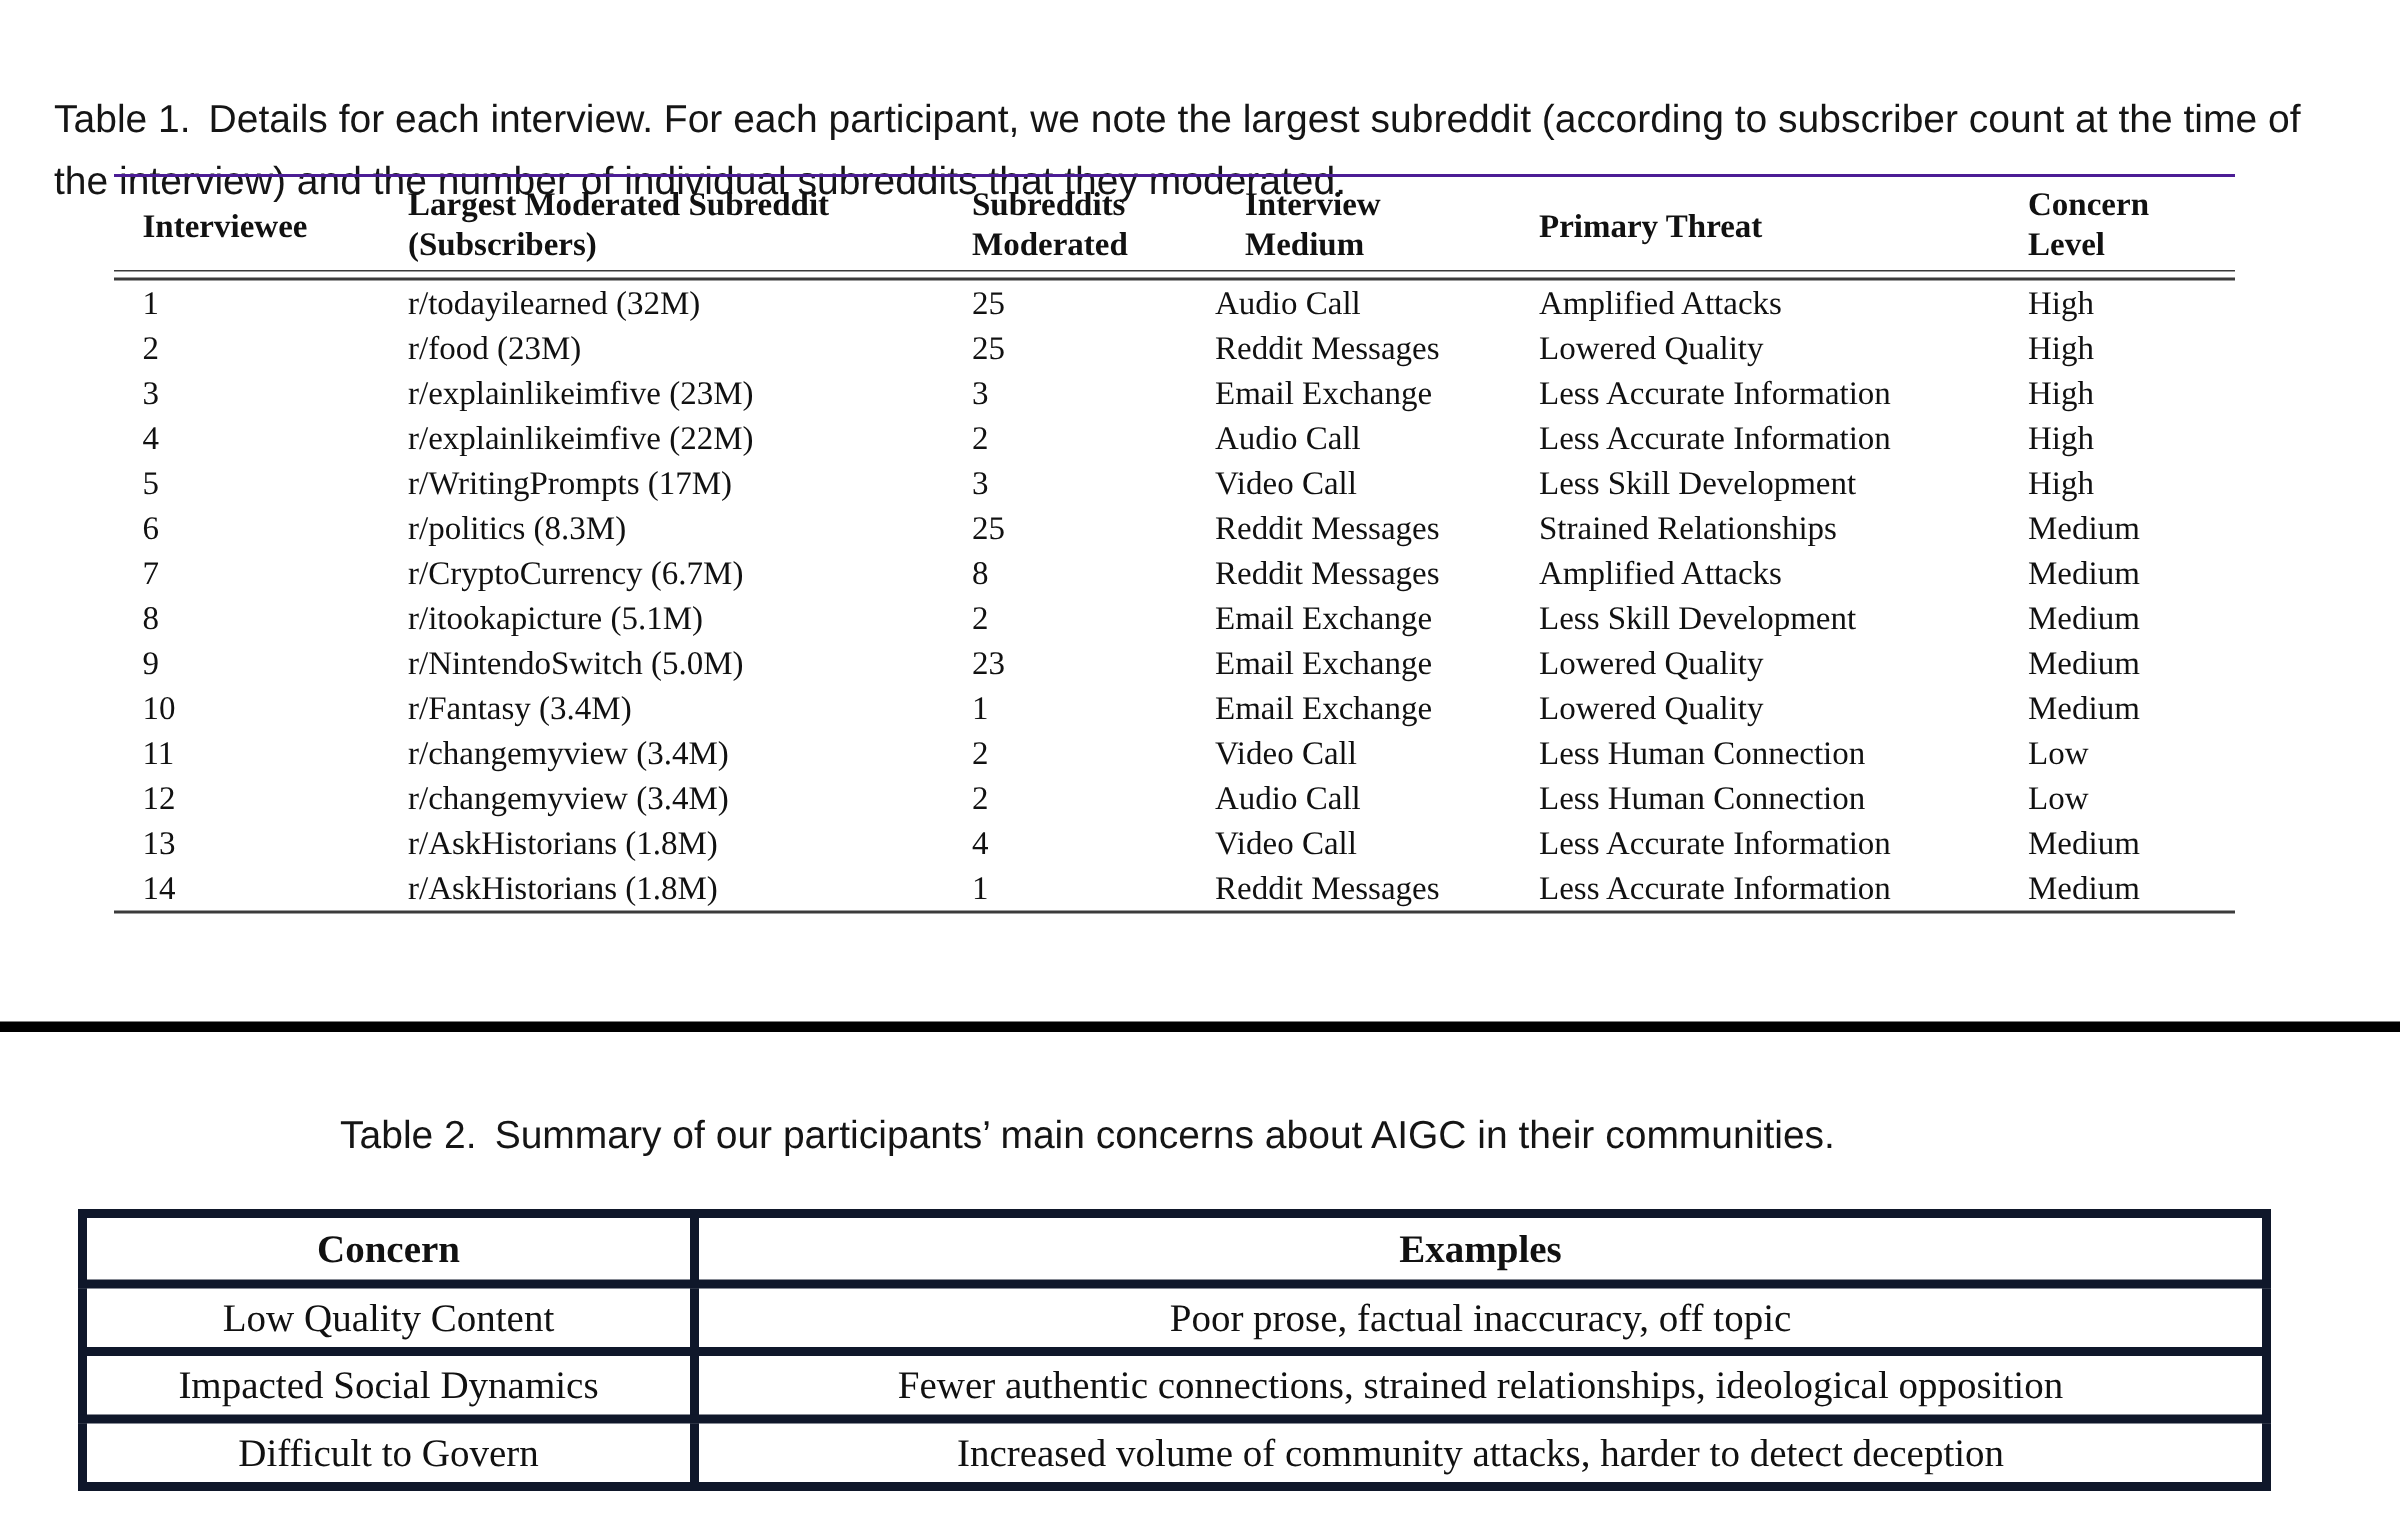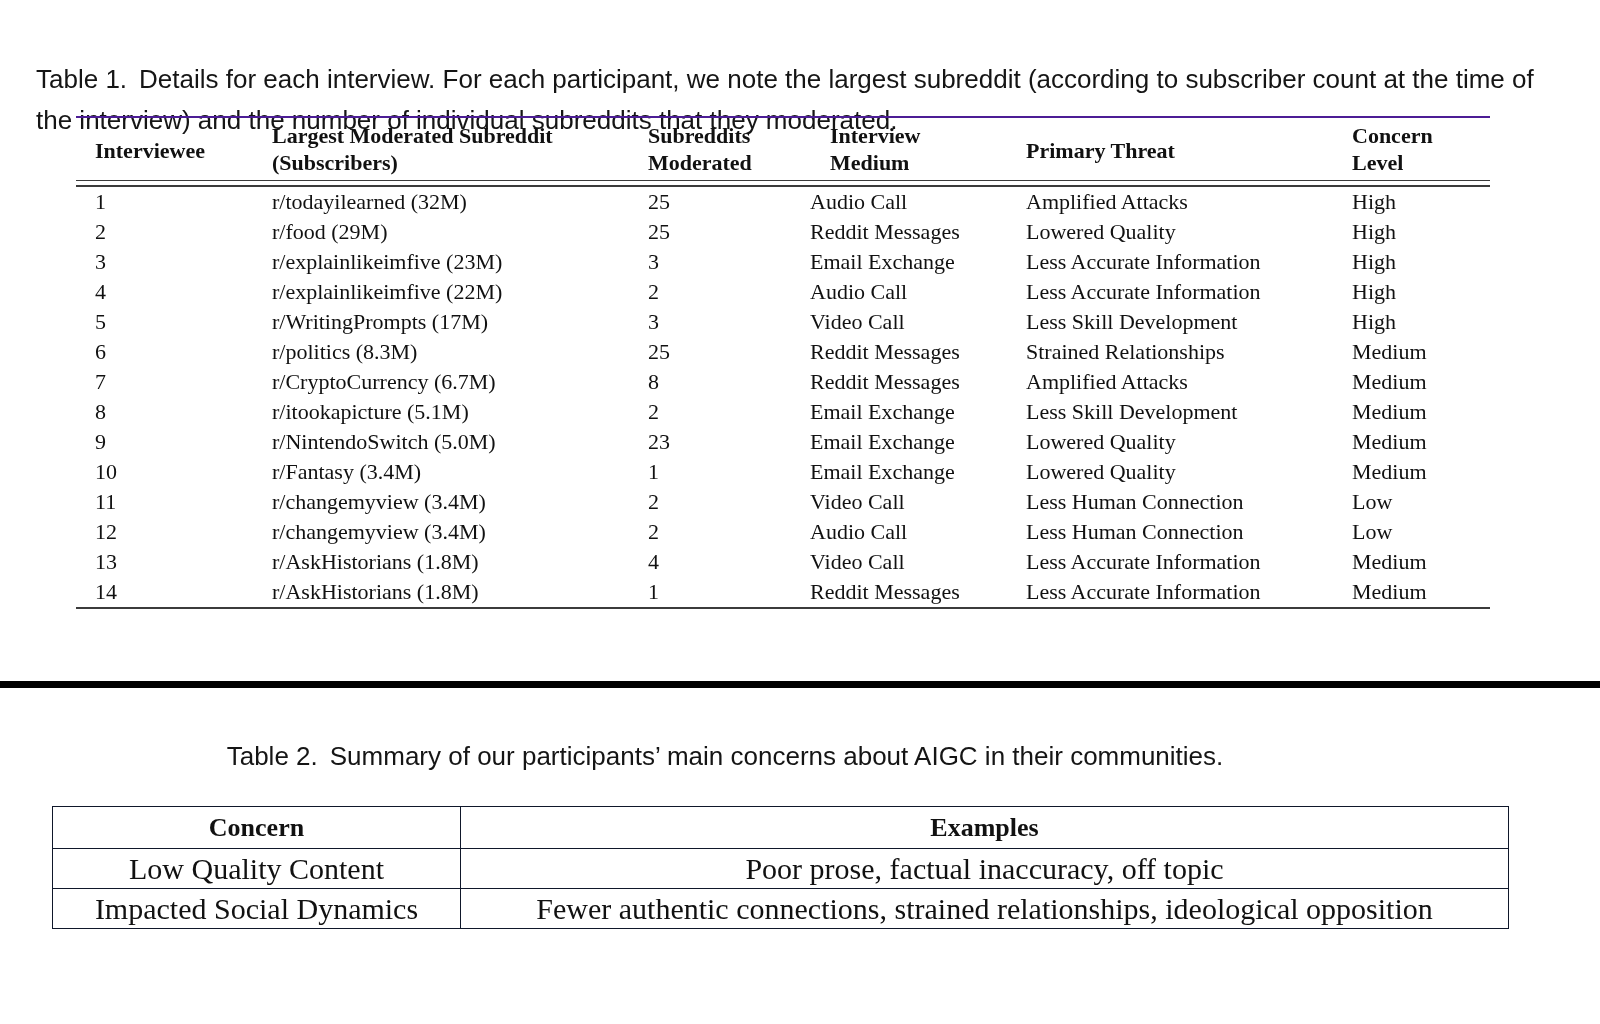--- a/index.html
+++ b/index.html
@@ -49,25 +49,25 @@
   
   #divider{
     position:absolute;left:0;top:681px;width:1600px;height:7px;background:#000000;
   }
   
   #t2wrap{position:absolute;left:52px;top:806px;width:1456px;}
   table.t2{
     width:100%;border-collapse:collapse;table-layout:fixed;
   }
   .t2 th, .t2 td{
-    border:1px solid #0f172a;text-align:center;vertical-align:middle;
+    border:6px solid #0f172a;text-align:center;vertical-align:middle;
     padding:0;white-space:nowrap;overflow:hidden;
   }
   .t2 th{font-size:26px;font-weight:bold;height:41px;}
-  .t2 td{font-size:30px;height:39px;}
+  .t2 td{font-size:26px;height:39px;}
 </style>
 </head>
 <body>
 
 <div id="caption1" class="caption">
   <span class="cap-label">Table 1.</span><span>Details for each interview. For each participant, we note the largest subreddit (according to subscriber count at the time of the interview) and the number of individual subreddits that they moderated.</span>
 </div>
 
 <div id="t1wrap">
   <table class="t1">
@@ -96,21 +96,21 @@
         <tr>
           <td>1</td>
           <td>r/todayilearned (32M)</td>
           <td>25</td>
           <td>Audio Call</td>
           <td>Amplified Attacks</td>
           <td>High</td>
         </tr>
         <tr>
           <td>2</td>
-          <td>r/food (29M)</td>
+          <td>r/food (23M)</td>
           <td>25</td>
           <td>Reddit Messages</td>
           <td>Lowered Quality</td>
           <td>High</td>
         </tr>
         <tr>
           <td>3</td>
           <td>r/explainlikeimfive (23M)</td>
           <td>3</td>
           <td>Email Exchange</td>
@@ -229,15 +229,19 @@
     </thead>
     <tbody>
         <tr>
           <td>Low Quality Content</td>
           <td>Poor prose, factual inaccuracy, off topic</td>
         </tr>
         <tr>
           <td>Impacted Social Dynamics</td>
           <td>Fewer authentic connections, strained relationships, ideological opposition</td>
         </tr>
+        <tr>
+          <td>Difficult to Govern</td>
+          <td>Increased volume of community attacks, harder to detect deception</td>
+        </tr>
       </tbody>
   </table>
 </div>
 
 </body></html>

